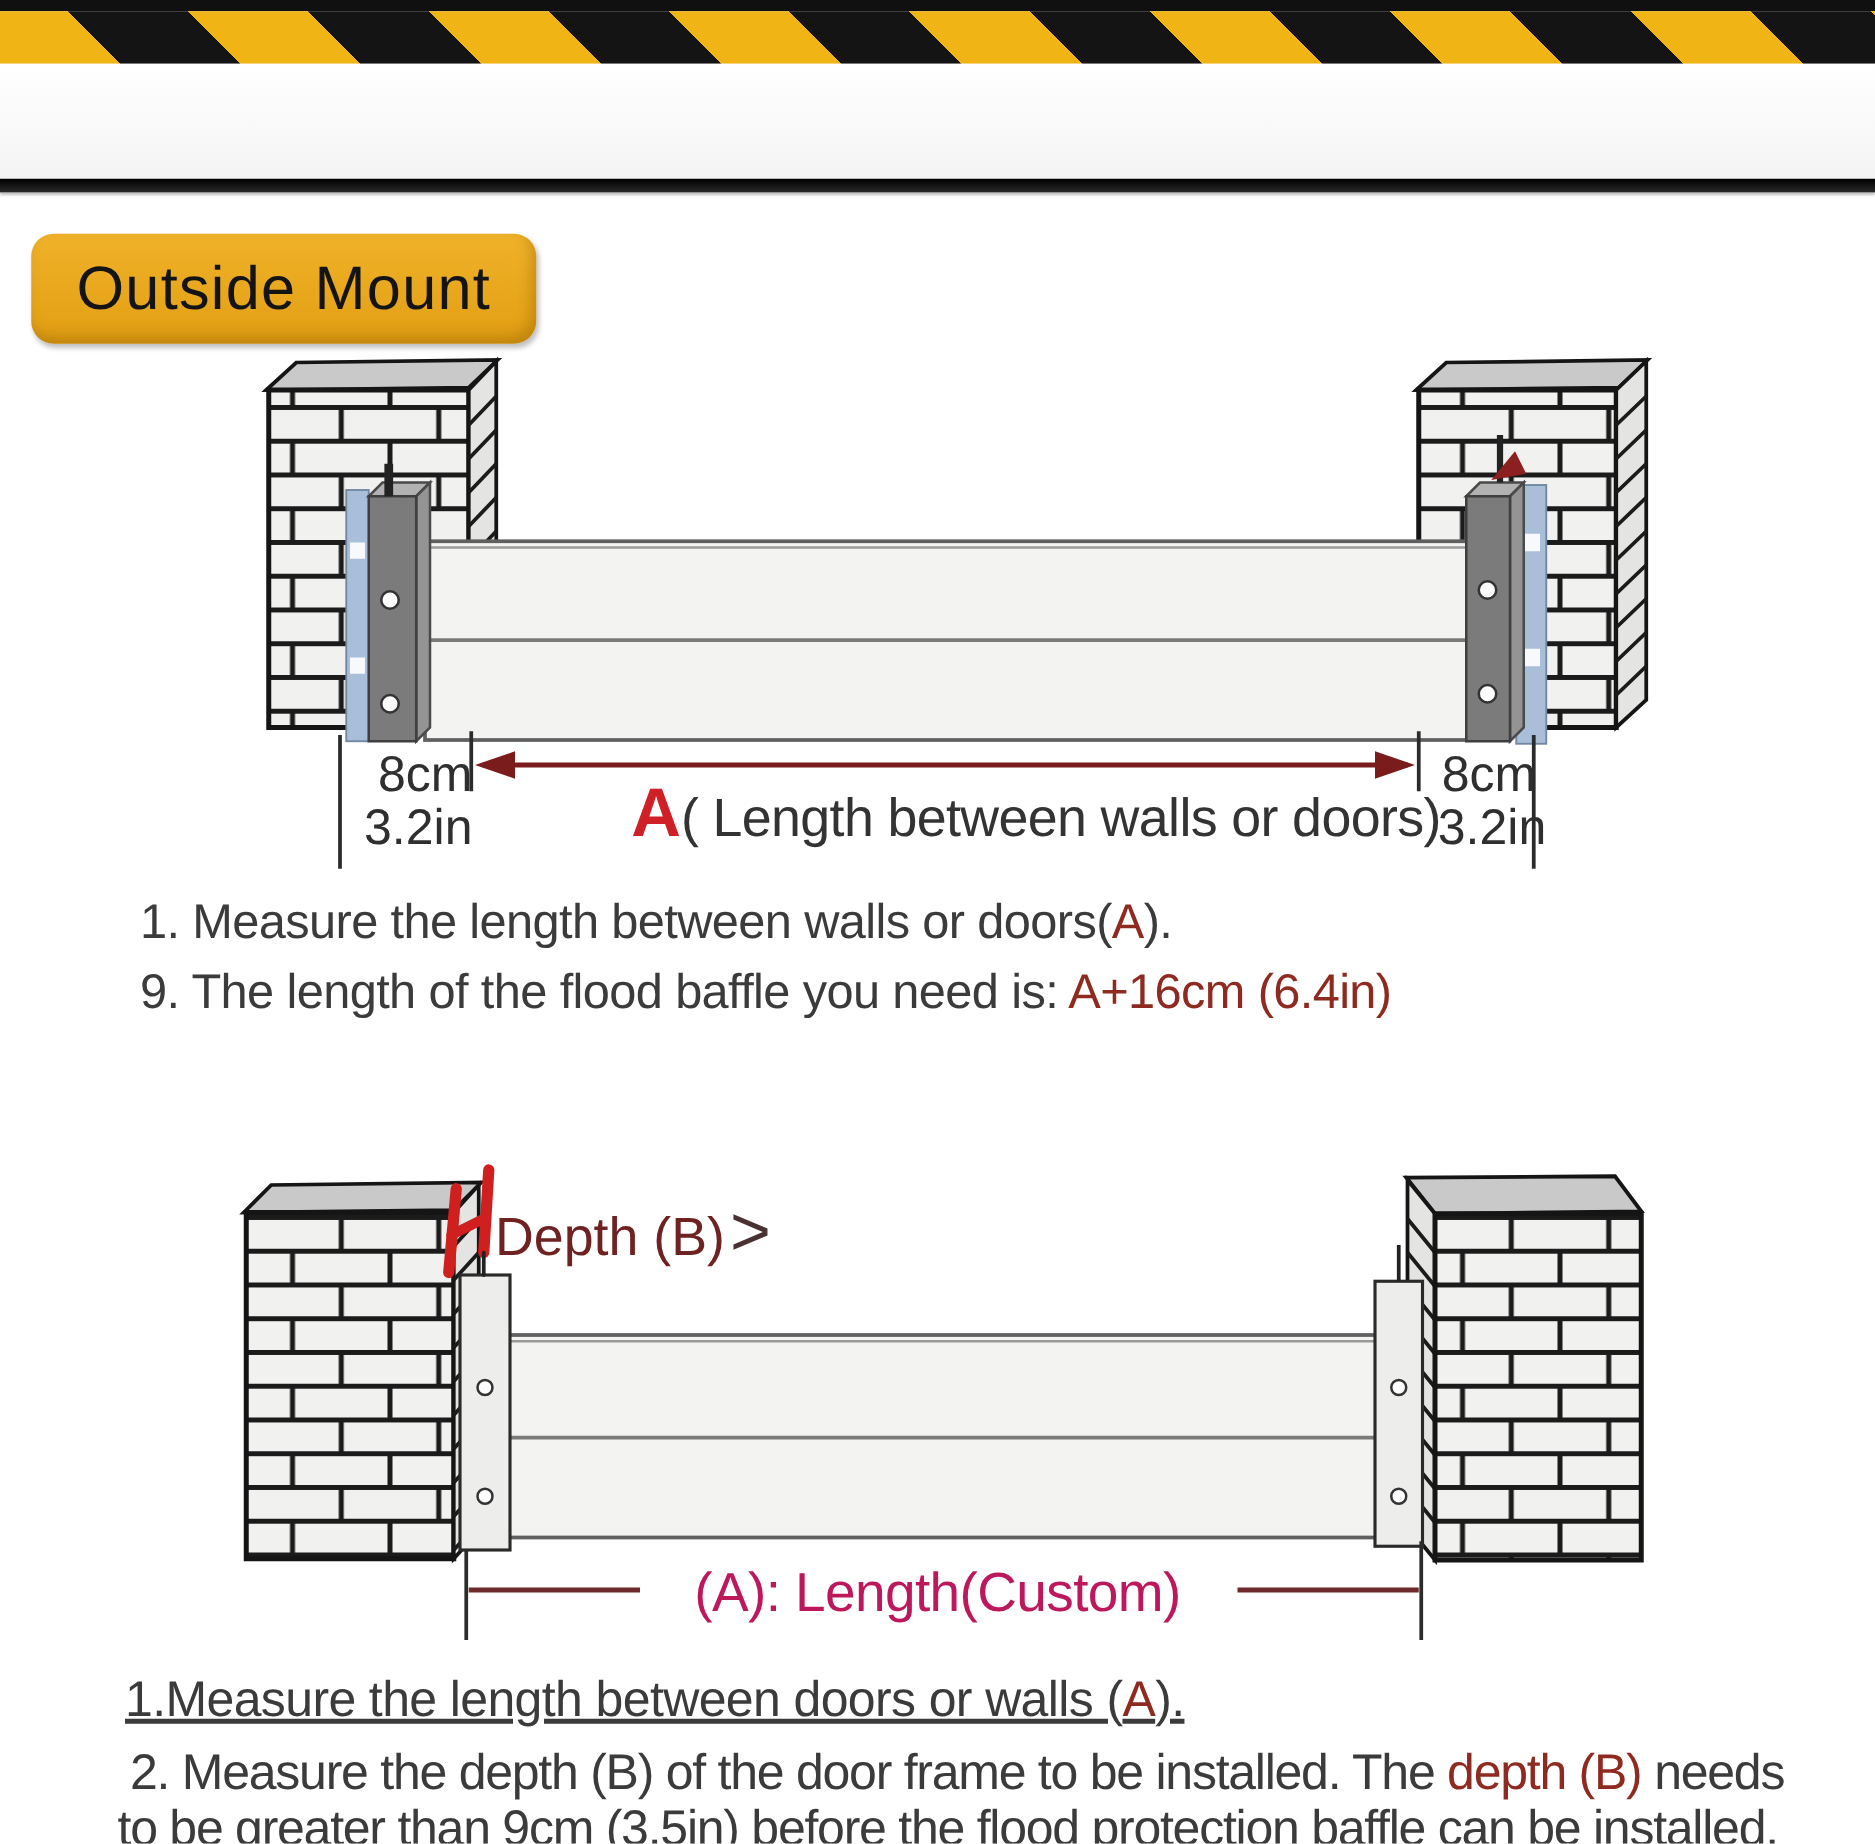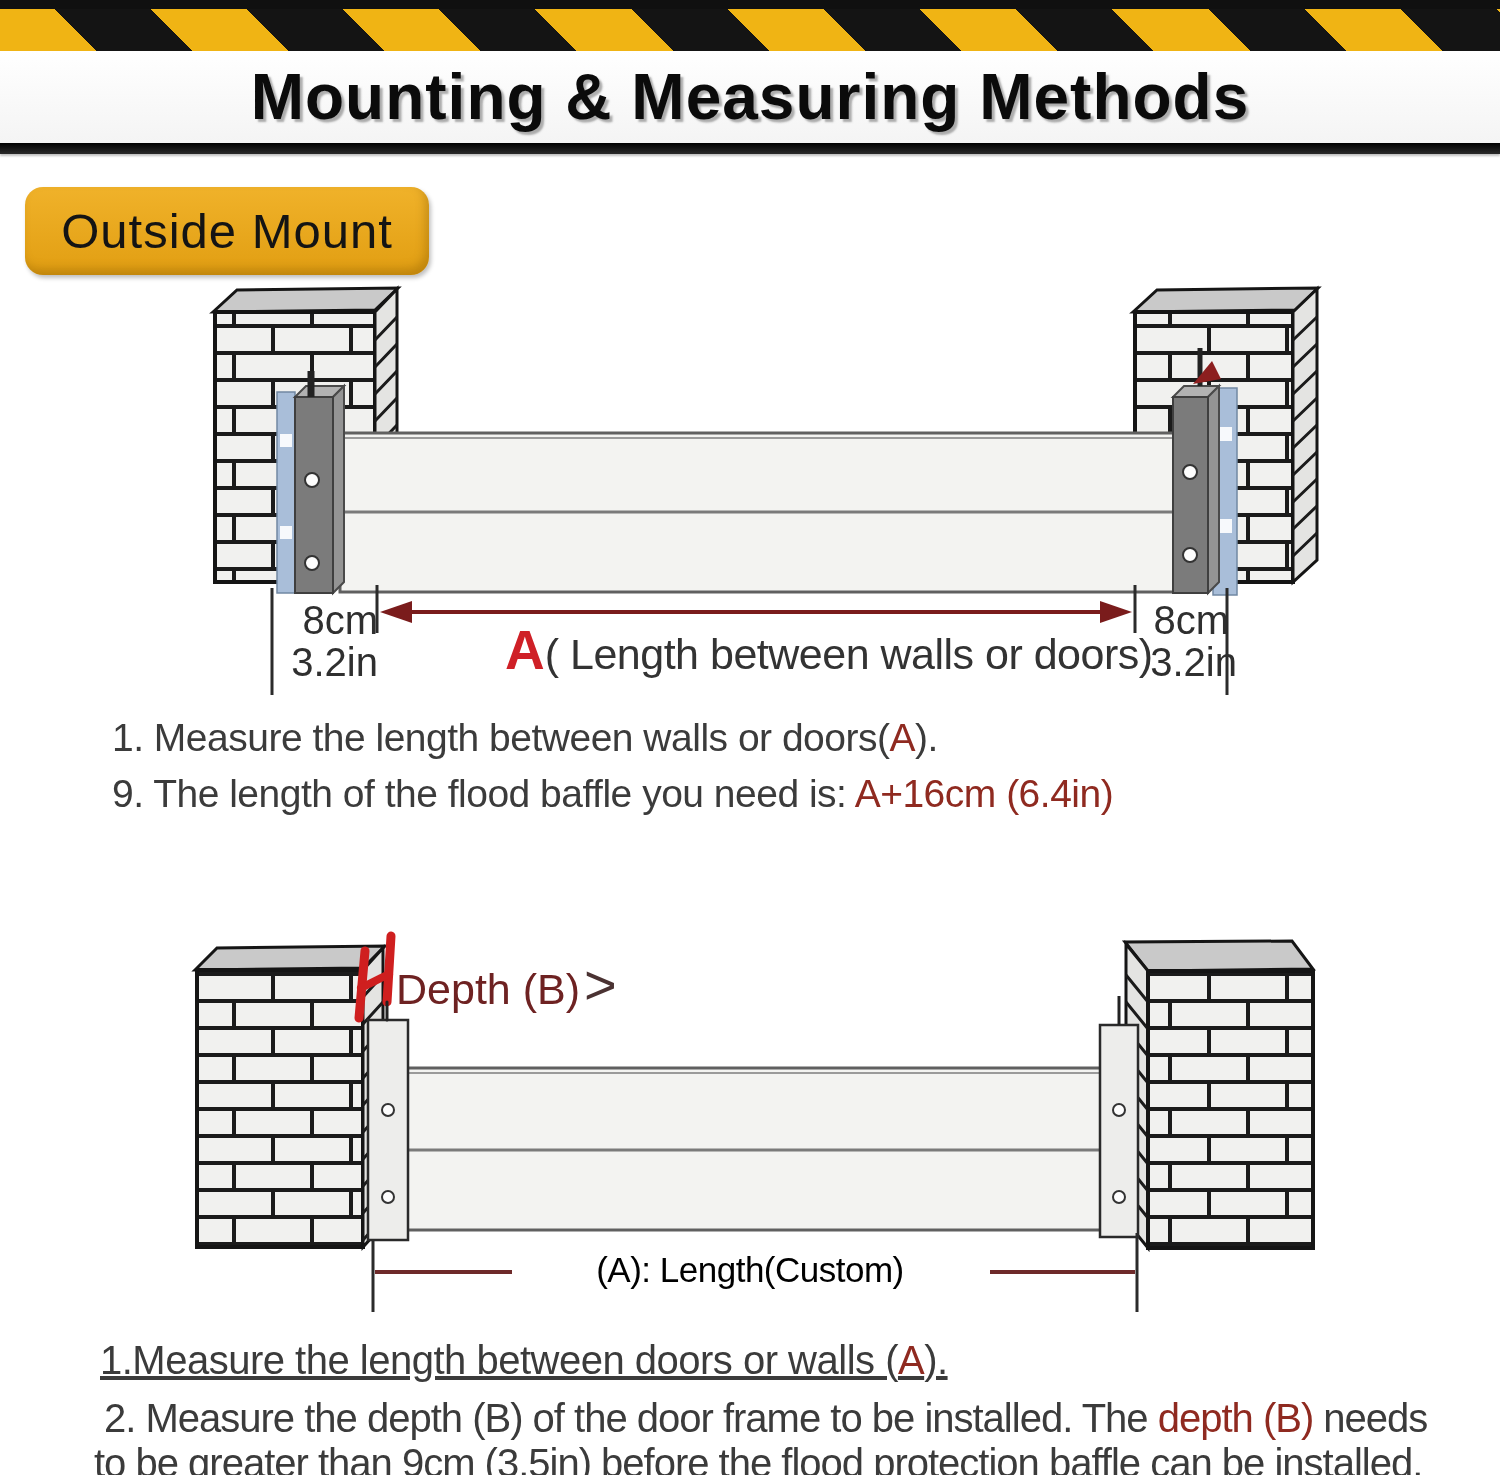--- a/index.html
+++ b/index.html
@@ -44,35 +44,34 @@
   .step{font-size:39px;color:#3b3b3b;letter-spacing:-0.5px;}
   .accent{color:#8f2a20;}
   #out-step1{left:112px;top:716px;}
   #out-step2{left:112px;top:772px;}
 
   #lbl-depth{left:396px;top:952px;display:flex;align-items:baseline;}
   #lbl-depth .d1{font-size:43px;color:#6e2222;}
   #lbl-depth .d2{font-size:56px;color:#4a3232;padding:0 4px;}
   #lbl-depth .d3{font-size:54px;color:#9c2b24;}
 
-  #lbl-length-custom{left:450px;top:1250px;width:600px;text-align:center;font-size:35px;color:#000000;letter-spacing:-0.5px;}
+  #lbl-length-custom{left:450px;top:1250px;width:600px;text-align:center;font-size:44px;color:#be185d;letter-spacing:-0.5px;}
 
   #in-step1{left:100px;top:1338px;font-size:40px;text-decoration:underline;}
   #in-step2a{left:104px;top:1396px;font-size:40px;letter-spacing:-1px;}
   #in-step2b{left:94px;top:1441px;font-size:40px;letter-spacing:-1px;}
 </style>
 </head>
 <body>
 
 <div id="stage">
 
   <div class="tape-topbar"></div>
   <div class="tape"></div>
   <div class="banner"></div>
-  <div class="title">Mounting &amp; Measuring Methods</div>
   <div class="header-bar"></div>
 
   <div class="badge" id="badge-outside">Outside Mount</div>
 
   <svg id="diagram" viewBox="0 0 1500 1475">
     <defs>
       <pattern id="brick" patternUnits="userSpaceOnUse" width="78" height="54">
         <rect width="78" height="54" fill="#f1f1ef"></rect>
         <path d="M0 2 H78 M0 29 H78" stroke="#1b1b1b" stroke-width="4" fill="none"></path>
         <path d="M39 2 V29 M0 29 V56 M78 29 V56" stroke="#1b1b1b" stroke-width="4" fill="none"></path>

